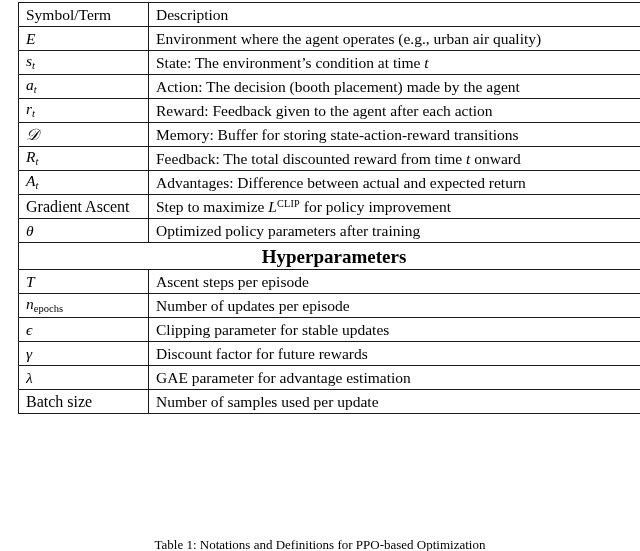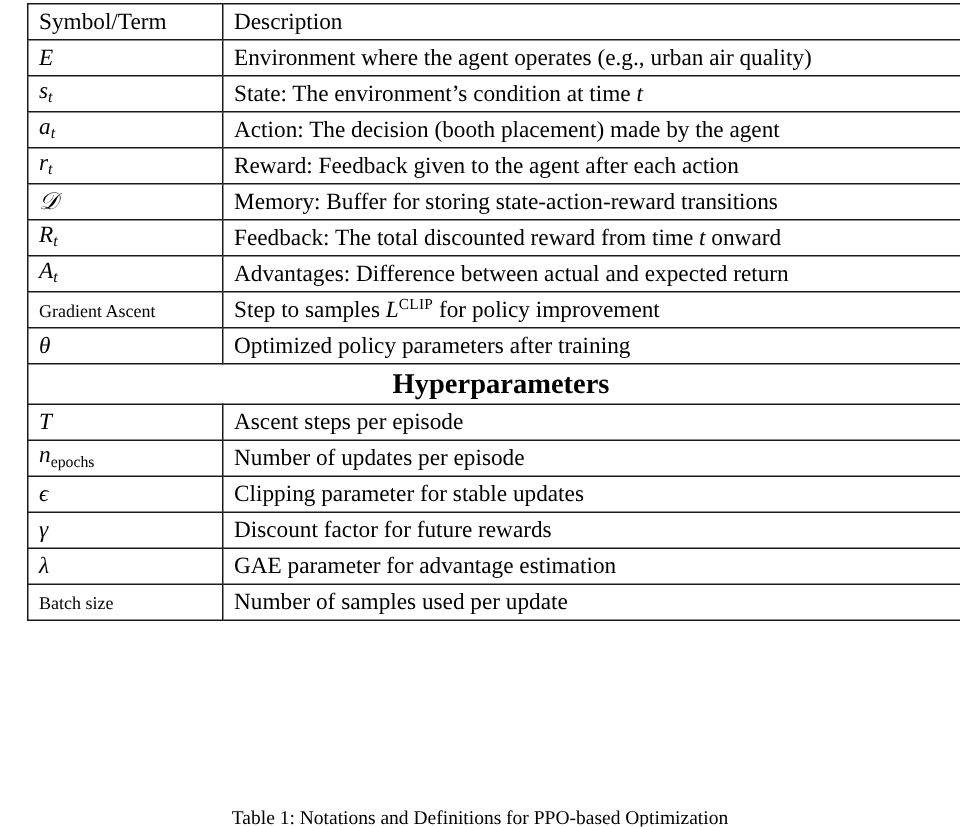--- a/index.html
+++ b/index.html
@@ -112,21 +112,21 @@
     position: absolute;
     left: 50%;
     top: -0.62em;
     transform: translateX(-52%);
     font-style: normal;
     font-size: 0.92em;
     line-height: 1;
   }
   .roman-term {
     font-style: normal;
-    font-size: 12px;
+    font-size: 16px;
   }
 
   .caption {
     position: absolute;
     left: 0;
     top: 538px;
     width: 640px;
     text-align: center;
     font-size: 13px;
     line-height: 1.15;
@@ -187,21 +187,21 @@
         </tr>
 
         <tr>
           <td><span class="hatwrap"><span class="hatmark">ˆ</span><span class="mi">A</span></span><span class="sub">t</span></td>
           <td>Advantages: Difference between actual and expected return</td>
         </tr>
 
 
         <tr>
           <td><span class="roman-term">Gradient Ascent</span></td>
-          <td><span>Step to samples </span><span class="mi">L</span><span class="sup-up">CLIP</span><span> for policy improvement</span></td>
+          <td><span>Step to maximize </span><span class="mi">L</span><span class="sup-up">CLIP</span><span> for policy improvement</span></td>
         </tr>
 
 
         <tr>
           <td><span class="mi">θ</span></td>
           <td>Optimized policy parameters after training</td>
         </tr>
 
         <tr class="section-row">
           <td colspan="2">Hyperparameters</td>

